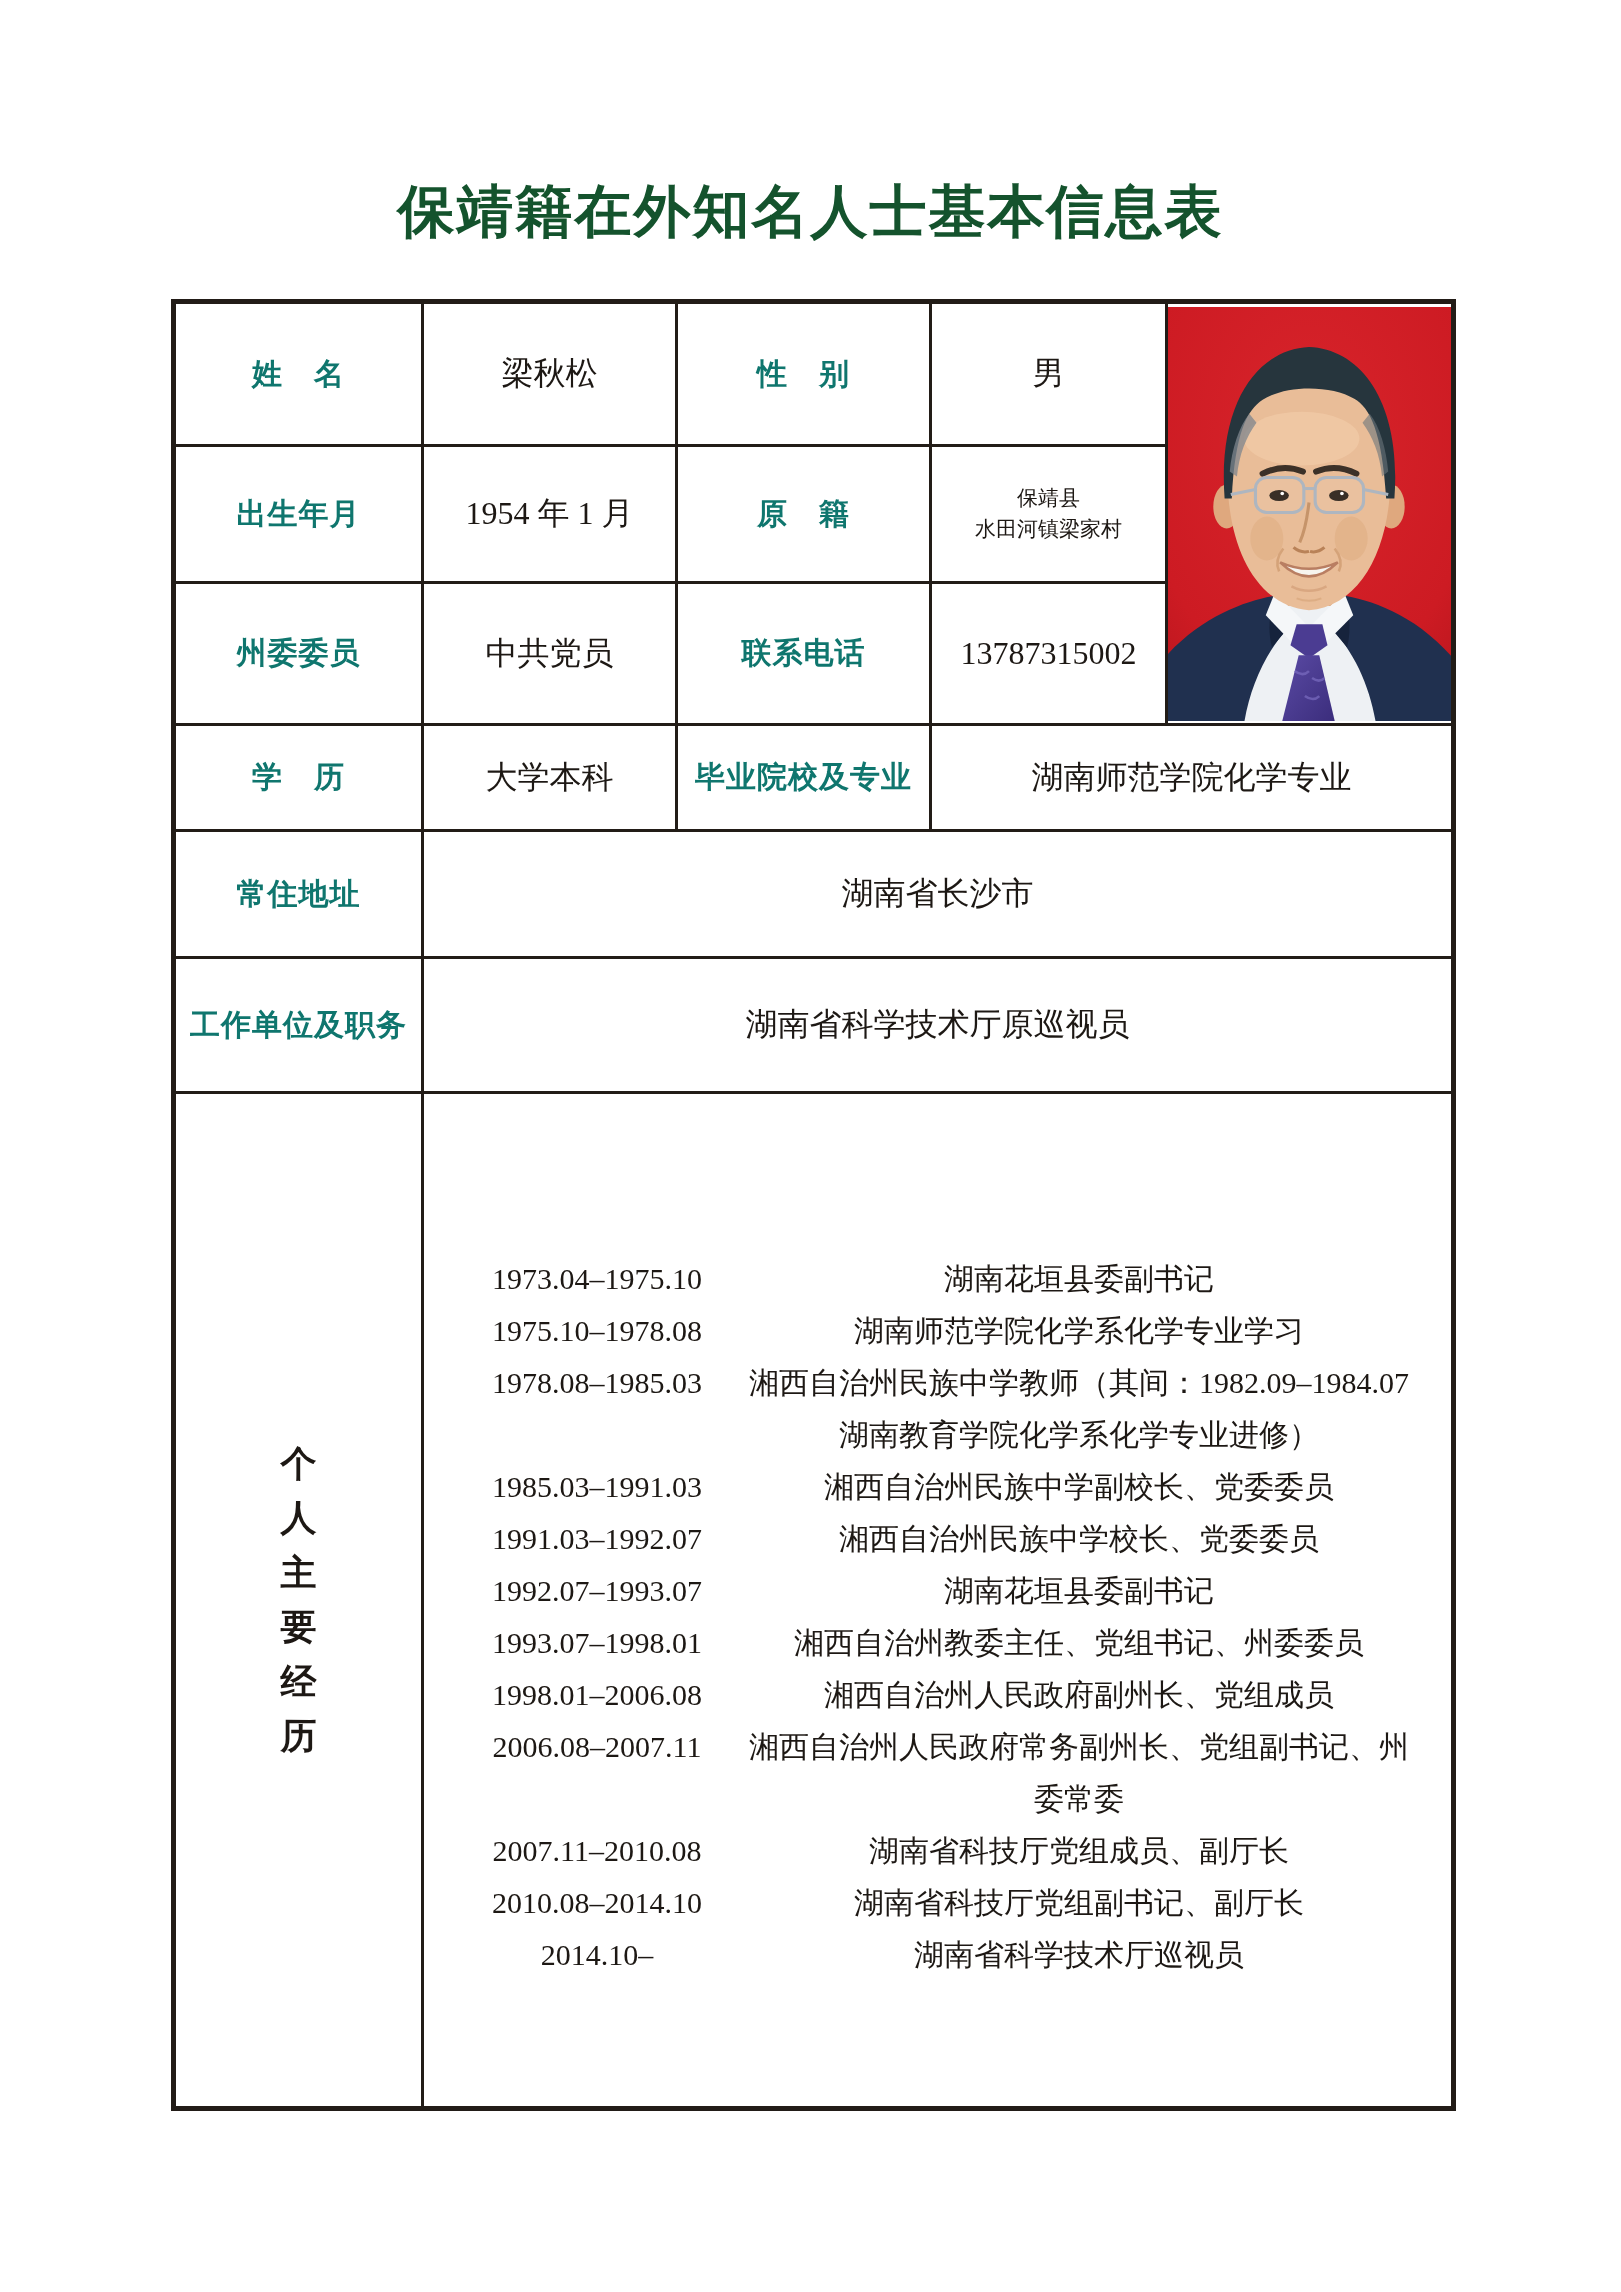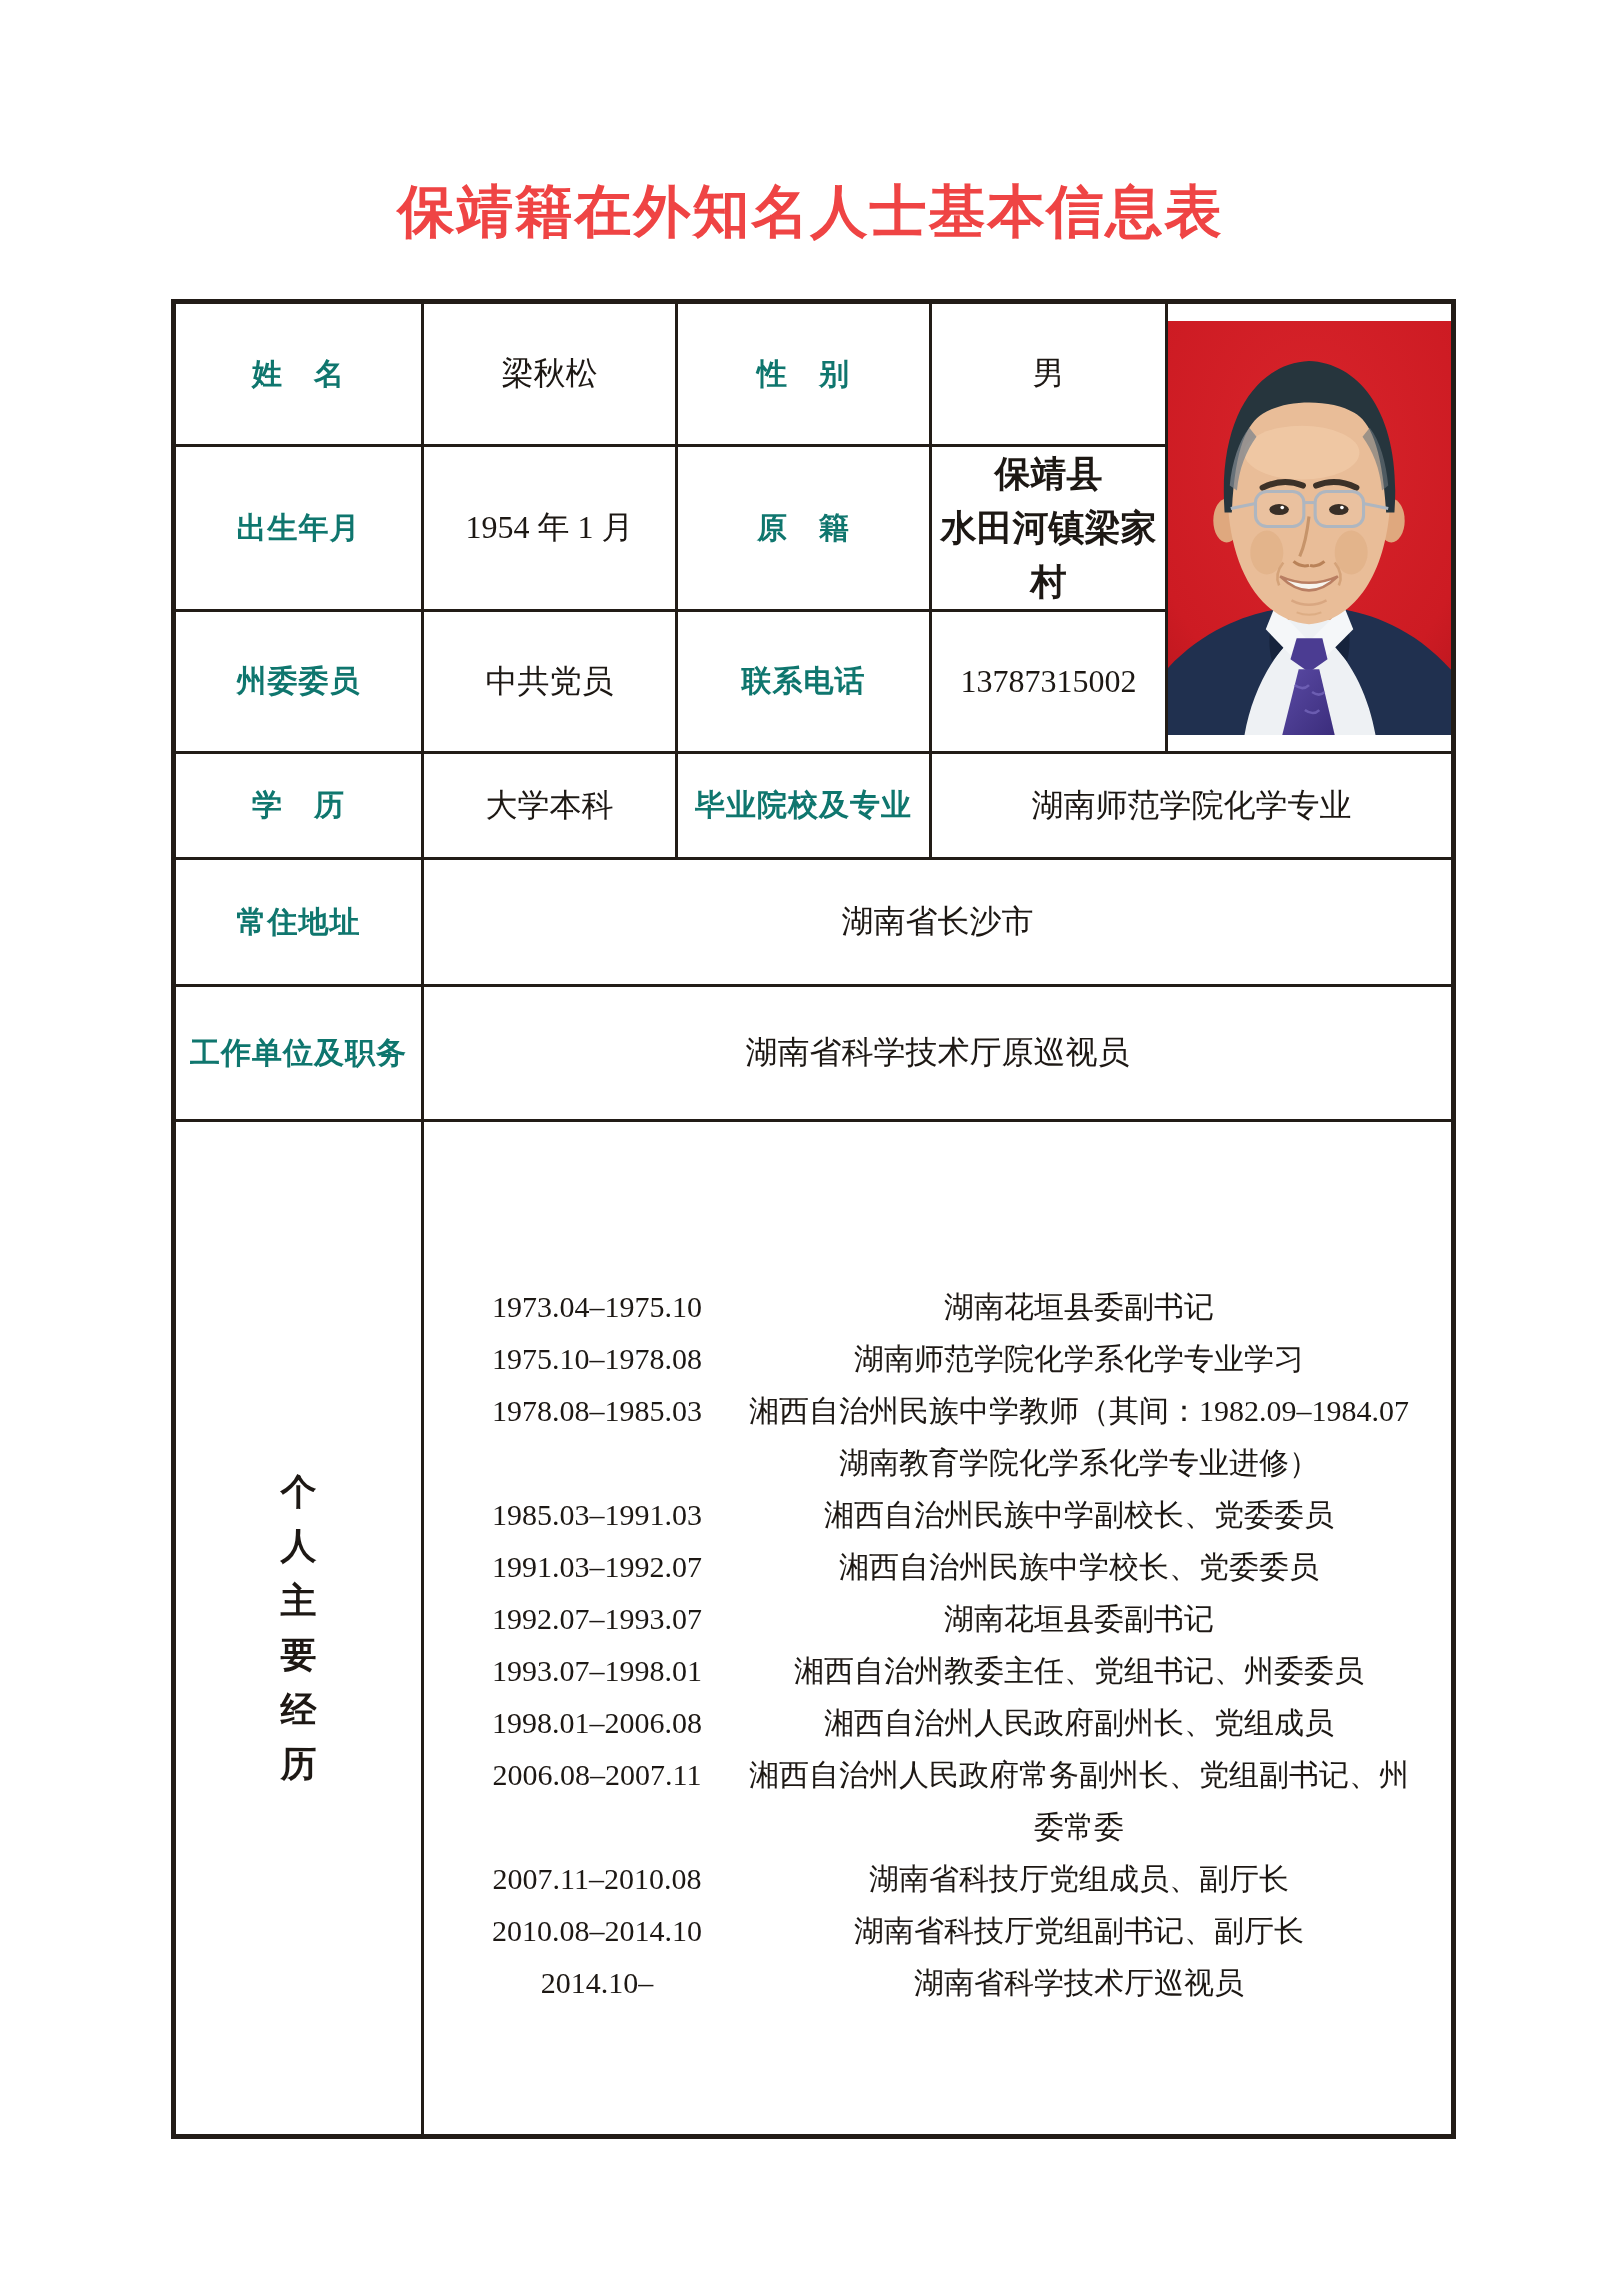--- a/index.html
+++ b/index.html
@@ -3,41 +3,41 @@
 <meta charset="utf-8">
 <style>
   html,body{margin:0;padding:0;}
   body{
     width:1621px;height:2293px;position:relative;background:#ffffff;
     font-family:"Liberation Serif", serif;color:#1d1814;overflow:hidden;
   }
   .page-title{
     position:absolute;top:174px;left:0;width:100%;
     text-align:center;font-size:57px;font-weight:900;letter-spacing:2px;
-    font-family:"Liberation Serif", serif;color:#ef4444;
+    font-family:"Liberation Serif", serif;color:#14532d;
   }
   table.info-table{
     position:absolute;left:171px;top:299px;width:1280px;
     border-collapse:collapse;table-layout:fixed;
     border:5.9px solid #221c17;
   }
   .info-table td{
     border:3.9px solid #221c17;
     text-align:center;vertical-align:middle;
     padding:0;overflow:hidden;
   }
   .lbl{
     font-family:"Liberation Sans", sans-serif;
     font-weight:bold;font-size:30px;color:#0f766e;letter-spacing:1px;
   }
   .val{
     font-family:"Liberation Serif", serif;
     font-size:32px;color:#1d1814;
   }
-  .val-two-line{line-height:1.5;font-size:36px;font-weight:bold;}
+  .val-two-line{line-height:1.5;font-size:21px;}
   .photo-cell{padding:4.9px;background:#ffffff;}
   .photo-cell svg{display:block;width:100%;height:414px;}
   .exp-label-cell .vstack{
     display:flex;flex-direction:column;align-items:center;gap:18.6px;
   }
   .vstack .vchar{
     font-family:"Liberation Sans", sans-serif;font-weight:bold;
     font-size:36px;line-height:1;color:#1d1814;
   }
   .exp-cell{text-align:left;}

